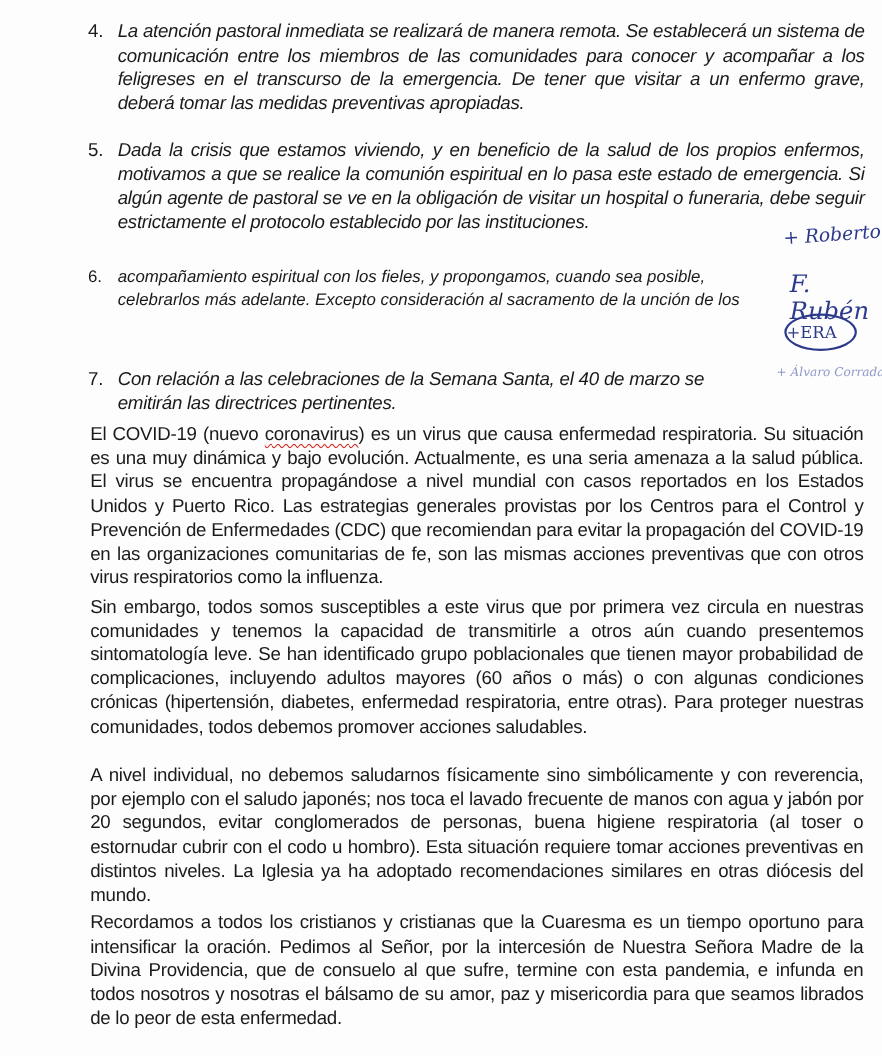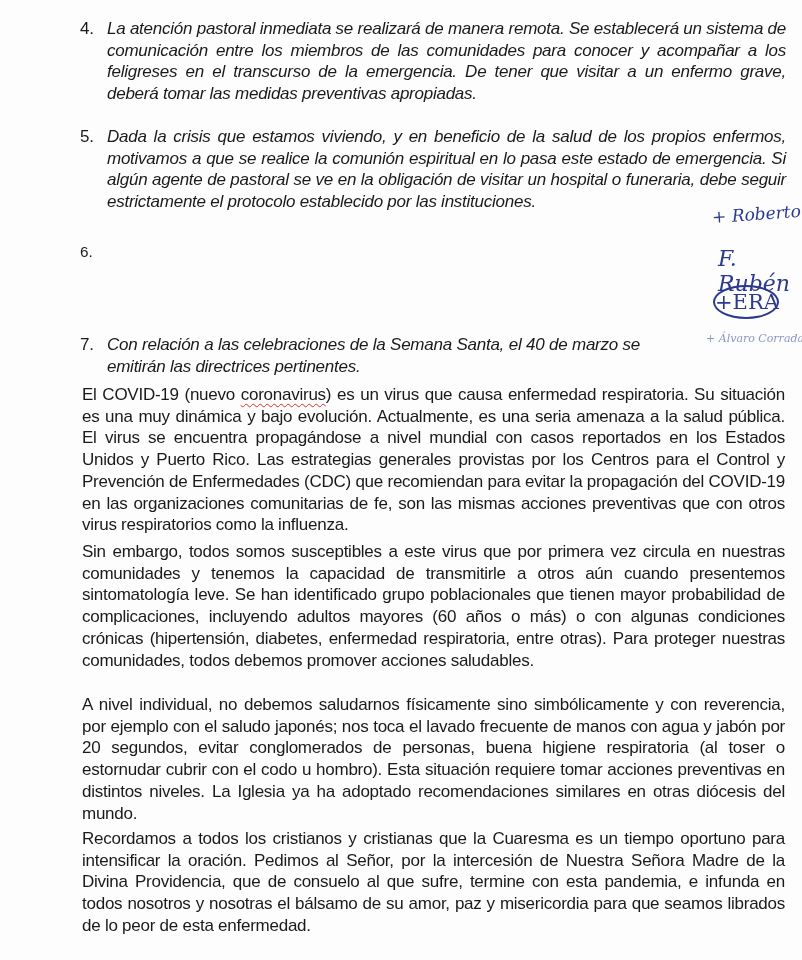--- a/index.html
+++ b/index.html
@@ -35,36 +35,38 @@
   </div>
 
   <div class="list-item narrow" style="top:126px;">
     <span class="num">5.</span>
     <div class="body">Dada la crisis que estamos viviendo, y en beneficio de la salud de los propios enfermos, motivamos a que se realice la comunión espiritual en lo pasa este estado de emergencia. Si algún agente de pastoral se ve en la obligación de visitar un hospital o funeraria, debe seguir estrictamente el protocolo establecido por las instituciones.</div>
   </div>
 
   <div class="list-item wide" style="top:241px;">
     <span class="num">6.</span>
     <div class="body">
+      <div>acompañamiento espiritual con los fieles, y propongamos, cuando sea posible,</div>
+      <div>celebrarlos más adelante. Excepto consideración al sacramento de la unción de los</div>
     </div>
   </div>
 
   <div class="list-item narrow" style="top:334px; width:560px;">
     <span class="num">7.</span>
     <div class="body">Con relación a las celebraciones de la Semana Santa, el 40 de marzo se emitirán las directrices pertinentes.</div>
   </div>
 
   <div class="para" style="top:384px;">
     <span>El COVID-19 (nuevo </span><span class="squiggle">coronavirus</span><span>) es un virus que causa enfermedad respiratoria. Su situación es una muy dinámica y bajo evolución. Actualmente, es una seria amenaza a la salud pública. El virus se encuentra propagándose a nivel mundial con casos reportados en los Estados Unidos y Puerto Rico. Las estrategias generales provistas por los Centros para el Control y Prevención de Enfermedades (CDC) que recomiendan para evitar la propagación del COVID-19 en las organizaciones comunitarias de fe, son las mismas acciones preventivas que con otros virus respiratorios como la influenza.</span>
   </div>
 
   <div class="para" style="top:541px;">Sin embargo, todos somos susceptibles a este virus que por primera vez circula en nuestras comunidades y tenemos la capacidad de transmitirle a otros aún cuando presentemos sintomatología leve. Se han identificado grupo poblacionales que tienen mayor probabilidad de complicaciones, incluyendo adultos mayores (60 años o más) o con algunas condiciones crónicas (hipertensión, diabetes, enfermedad respiratoria, entre otras). Para proteger nuestras comunidades, todos debemos promover acciones saludables.</div>
 
   <div class="para" style="top:694px;">A nivel individual, no debemos saludarnos físicamente   sino simbólicamente y con reverencia, por ejemplo con el saludo japonés; nos toca el lavado frecuente de manos con agua y jabón por 20 segundos, evitar conglomerados de personas, buena higiene respiratoria (al toser o estornudar cubrir con el codo u hombro). Esta situación requiere tomar acciones preventivas en distintos niveles. La Iglesia ya ha adoptado recomendaciones similares en otras diócesis del mundo.</div>
 
   <div class="para" style="top:828px;">Recordamos a todos los cristianos y cristianas que la Cuaresma es un tiempo oportuno para intensificar la oración. Pedimos al Señor, por la intercesión de Nuestra Señora Madre de la Divina Providencia, que de consuelo al que sufre, termine con esta pandemia, e infunda en todos nosotros y nosotras el bálsamo de su amor, paz y misericordia para que seamos librados de lo peor de esta enfermedad.</div>
 
   <div class="sig" style="left:712px; top:204px; font-size:17px; transform:rotate(-4deg);">+ Roberto</div>
   <div class="sig" style="left:718px; top:246px; font-size:22px;">F. Rubén</div>
-  <div class="sig" style="left:713px; top:285px; width:62px; height:30px; border:2px solid #2b3a8c; border-radius:50%; font-size:21px; line-height:30px; text-align:left; font-style:normal;">+ERA</div>
+  <div class="sig" style="left:713px; top:285px; width:62px; height:30px; border:2px solid #2b3a8c; border-radius:50%; font-size:15px; line-height:30px; text-align:left; font-style:normal;">+ERA</div>
   <div class="sig sig-last" style="left:706px; top:332px; font-size:11px; white-space:nowrap;">+ Álvaro Corrada</div>
 
 </div>
 
 </body></html>

